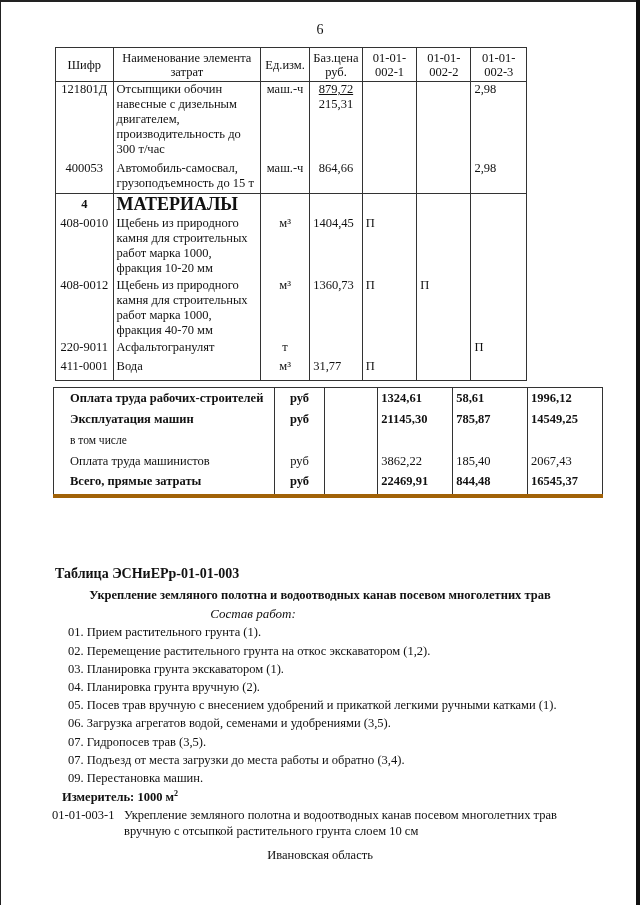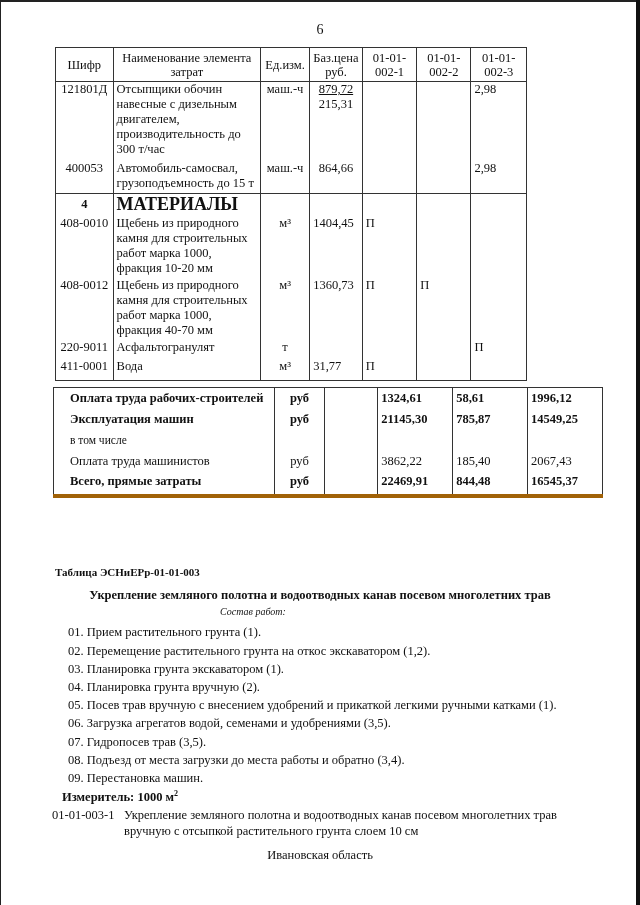--- a/index.html
+++ b/index.html
@@ -171,32 +171,32 @@
     <td class="b" style="padding-left:16px;vertical-align:top;line-height:18px">Всего, прямые затраты</td>
     <td class="c b" style="vertical-align:top;line-height:18px">руб</td>
     <td></td>
     <td class="r b" style="vertical-align:top;line-height:18px">22469,91</td>
     <td class="r b" style="vertical-align:top;line-height:18px">844,48</td>
     <td class="r b" style="vertical-align:top;line-height:18px">16545,37</td>
   </tr>
 </tbody>
   </table>
 
-<div class="abs b doc" style="left:55px;top:566px;font-size:11px">Таблица  ЭСНиЕРр-01-01-003</div>
+<div class="abs b doc" style="left:55px;top:566px;font-size:14px">Таблица  ЭСНиЕРр-01-01-003</div>
 <div class="abs b doc" style="left:0;width:640px;top:588px;text-align:center;font-size:12.5px">Укрепление земляного полотна и водоотводных канав посевом многолетних трав</div>
-<div class="abs doc" style="left:0;width:506px;top:606px;text-align:center;font-style:italic;font-size:10px">Состав работ:</div>
+<div class="abs doc" style="left:0;width:506px;top:606px;text-align:center;font-style:italic;font-size:13px">Состав работ:</div>
 
 <div class="list-item" style="top:625px">01. Прием растительного грунта (1).</div>
 <div class="list-item" style="top:644px">02. Перемещение растительного грунта на откос экскаватором (1,2).</div>
 <div class="list-item" style="top:662px">03. Планировка грунта экскаватором (1).</div>
 <div class="list-item" style="top:680px">04. Планировка грунта вручную (2).</div>
 <div class="list-item" style="top:698px">05. Посев трав вручную с внесением удобрений и  прикаткой легкими ручными катками (1).</div>
 <div class="list-item" style="top:716px">06. Загрузка агрегатов водой, семенами и удобрениями (3,5).</div>
 <div class="list-item" style="top:735px">07. Гидропосев трав (3,5).</div>
-<div class="list-item" style="top:753px">08. Подъезд от места загрузки до места работы и обратно (3,4).</div>
+<div class="list-item" style="top:753px">07. Подъезд от места загрузки до места работы и обратно (3,4).</div>
 <div class="list-item" style="top:771px">09. Перестановка машин.</div>
 
 <div class="abs b doc" style="left:62px;top:789px"><span>Измеритель: 1000 м</span><sup style="font-size:8px">2</sup></div>
 
 <div class="abs doc" style="left:52px;top:808px">01-01-003-1</div>
 <div class="abs doc" style="left:124px;top:808px">Укрепление земляного полотна и водоотводных канав посевом многолетних трав</div>
 <div class="abs doc" style="left:124px;top:824px">вручную с отсыпкой растительного грунта слоем 10 см</div>
 
 <div class="abs doc" style="left:0;width:640px;top:848px;text-align:center">Ивановская область</div>
 

